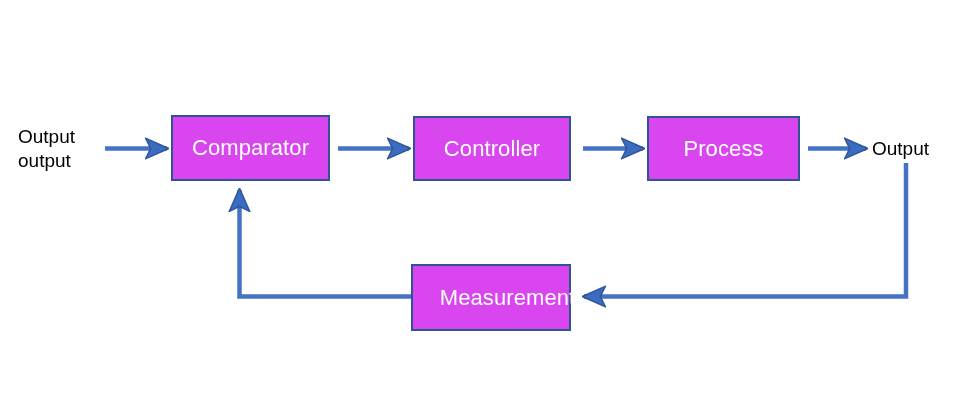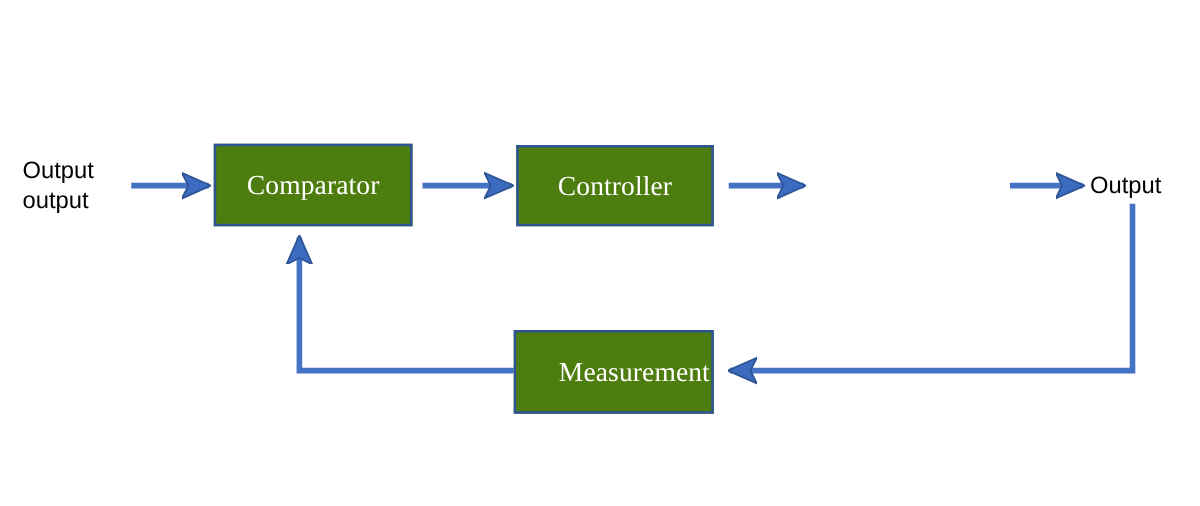--- a/index.html
+++ b/index.html
@@ -22,28 +22,28 @@
   #wiring {
     position: absolute;
     left: 0;
     top: 0;
     width: 960px;
     height: 405px;
   }
   .block {
     position: absolute;
     box-sizing: border-box;
-    background: #4d7c0f;
+    background: #d946ef;
     border: 2px solid #2E5496;
     display: flex;
     align-items: center;
     justify-content: center;
     color: #ffffff;
     font-size: 22px;
-    font-family: Liberation Serif, serif;
+    font-family: Liberation Sans, sans-serif;
     font-weight: 400;
     letter-spacing: 0.1px;
     white-space: nowrap;
     z-index: 2;
   }
   .block-comparator  { left: 171px; top: 115px; width: 159px; height: 66px; }
   .block-controller  { left: 413px; top: 116px; width: 158px; height: 65px; }
   .block-process     { left: 647px; top: 116px; width: 153px; height: 65px; }
   .block-measurement { left: 411px; top: 264px; width: 160px; height: 67px; padding-left: 33px; }
 
@@ -94,20 +94,23 @@
 output</div>
 
   <div class="block block-comparator">
     <span>Comparator</span>
   </div>
 
   <div class="block block-controller">
     <span>Controller</span>
   </div>
 
+  <div class="block block-process">
+    <span>Process</span>
+  </div>
 
   <div class="block block-measurement">
     <span>Measurement</span>
   </div>
 
   <div class="io-label label-output">Output</div>
 
 </div>
 
 </body></html>

